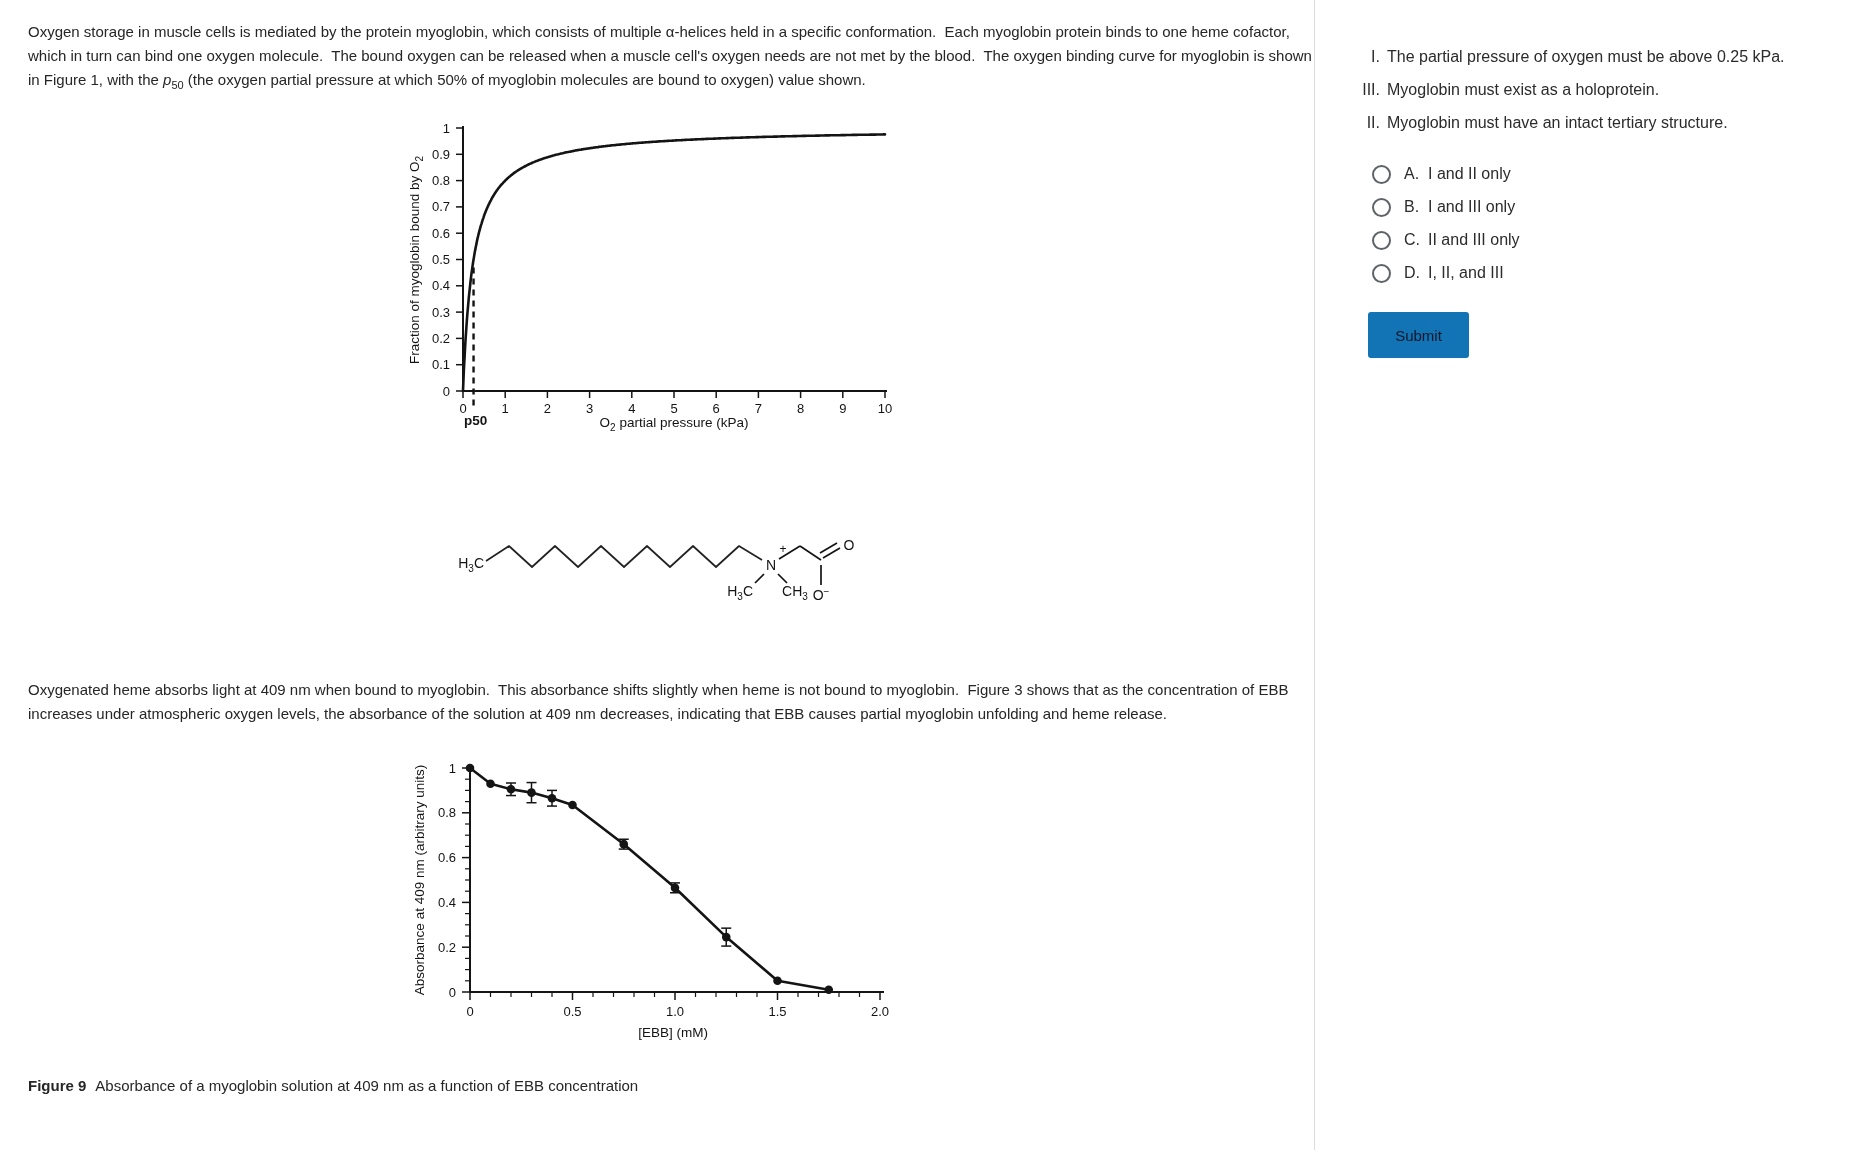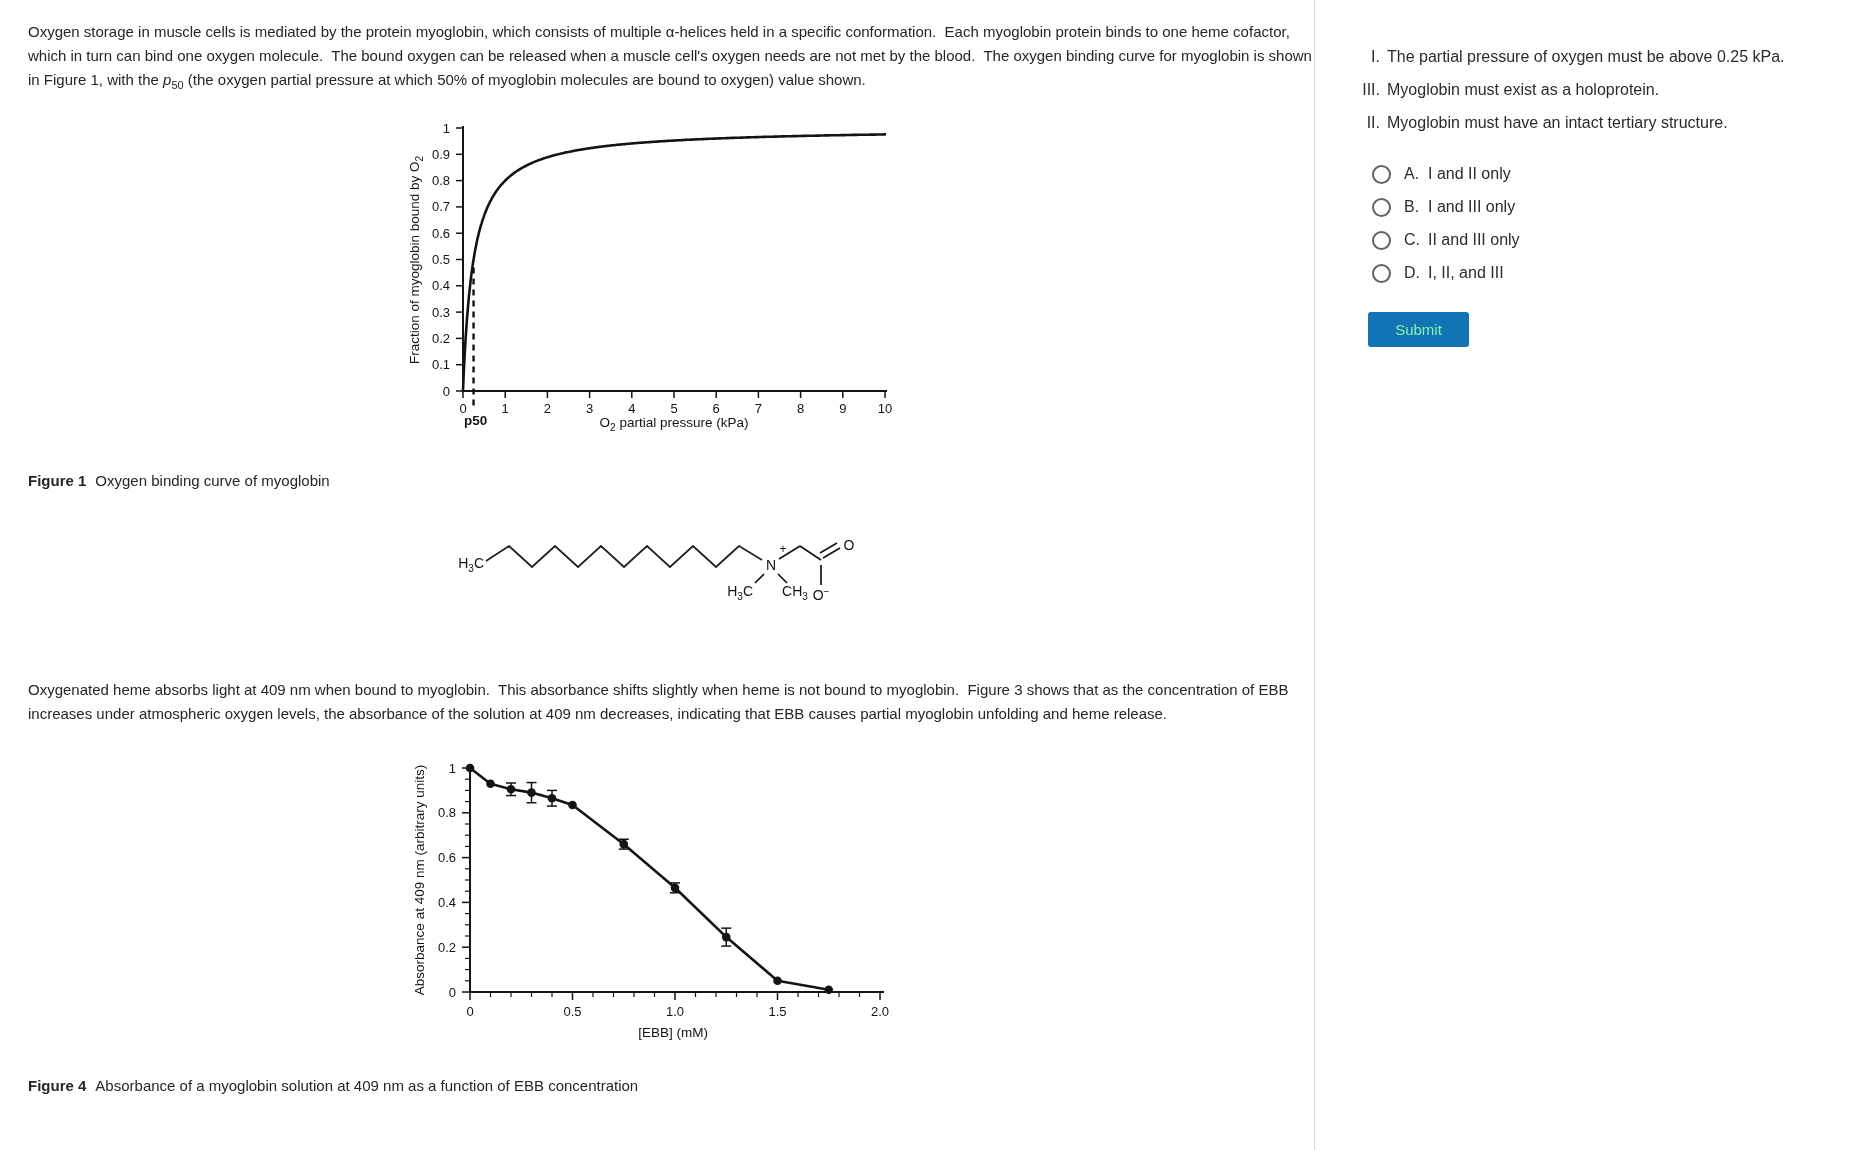--- a/index.html
+++ b/index.html
@@ -15,21 +15,21 @@
   .qpanel{position:absolute;left:1344px;top:0;width:509px;height:1150px;font-size:16px;color:#2b2b2b}
   .stem{position:absolute;top:12px;left:0;margin:0;line-height:22px}
   .stmts{position:absolute;top:46px;left:0}
   .stmt{display:flex;height:22px;margin-bottom:11px;line-height:22px}
   .numeral{width:36px;text-align:right;margin-right:7px}
   .choices{position:absolute;top:163px;left:28px}
   .choice{display:flex;align-items:center;height:22px;margin-bottom:11px;line-height:22px;cursor:pointer}
   .radio{width:19px;height:19px;border:2px solid #5f6368;border-radius:50%;background:#fff;margin-right:13px;flex-shrink:0}
   .letter{min-width:24px}
   .ctext{}
-  .submit{position:absolute;top:312px;left:24px;width:101px;height:35px;background:#1273b5;color:#86efac;border:none;border-radius:3px;font-size:15px;font-family:inherit;cursor:pointer}
+  .submit{position:absolute;top:312px;left:24px;width:101px;height:46px;background:#1273b5;color:#0f172a;border:none;border-radius:3px;font-size:15px;font-family:inherit;cursor:pointer}
 </style>
 </head>
 <body>
 
 <div id="app">
 
   <p class="para" style="top:4px"><span>Oxygen storage in muscle cells is mediated by the protein myoglobin, which consists of multiple α-helices held in a specific conformation.  Each myoglobin protein binds to one heme cofactor, which in turn can bind one oxygen molecule.  The bound oxygen can be released when a muscle cell's oxygen needs are not met by the blood.  The oxygen binding curve for myoglobin is shown in Figure 1, with the </span><i>p</i><sub>50</sub><span> (the oxygen partial pressure at which 50% of myoglobin molecules are bound to oxygen) value shown.</span></p>
 
   <svg id="fig1" style="left:330px;top:92px" width="580" height="352">
       <line x1="133" y1="34" x2="133" y2="300" stroke="#141414" stroke-width="2"></line>
@@ -78,21 +78,20 @@
       <text x="512.8" y="321" text-anchor="middle" font-size="13" fill="#141414" font-family="&quot;Liberation Sans&quot;,&quot;DejaVu Sans&quot;,sans-serif">9</text>
       <line x1="555" y1="300" x2="555" y2="306" stroke="#141414" stroke-width="1.5"></line>
       <text x="555" y="321" text-anchor="middle" font-size="13" fill="#141414" font-family="&quot;Liberation Sans&quot;,&quot;DejaVu Sans&quot;,sans-serif">10</text>
       <path d="M 133 299 L133.8 279.5 L134.7 262.7 L135.5 248.1 L136.4 235.2 L137.2 223.9 L138.1 213.7 L138.9 204.6 L139.8 196.4 L140.6 188.9 L141.4 182.1 L142.3 175.9 L143.1 170.2 L144.0 164.9 L144.8 160.1 L145.7 155.5 L146.5 151.4 L147.3 147.4 L148.2 143.8 L149.0 140.4 L149.9 137.2 L150.7 134.1 L151.6 131.3 L152.4 128.6 L153.3 126.1 L154.1 123.7 L154.9 121.4 L155.8 119.2 L156.6 117.2 L157.5 115.2 L158.3 113.4 L159.2 111.6 L160.0 109.9 L160.9 108.3 L161.7 106.7 L162.5 105.2 L163.4 103.8 L164.2 102.4 L165.1 101.1 L165.9 99.8 L166.8 98.6 L167.6 97.4 L168.4 96.3 L169.3 95.2 L170.1 94.2 L171.0 93.2 L171.8 92.2 L172.7 91.3 L173.5 90.3 L174.4 89.5 L175.2 88.6 L176.0 87.8 L176.9 87.0 L177.7 86.2 L178.6 85.4 L179.4 84.7 L180.3 84.0 L181.1 83.3 L182.0 82.6 L182.8 82.0 L183.6 81.3 L184.5 80.7 L185.3 80.1 L186.2 79.5 L187.0 79.0 L187.9 78.4 L188.7 77.9 L189.5 77.4 L190.4 76.8 L191.2 76.3 L192.1 75.8 L192.9 75.4 L193.8 74.9 L194.6 74.5 L195.5 74.0 L196.3 73.6 L197.1 73.1 L198.0 72.7 L198.8 72.3 L199.7 71.9 L200.5 71.5 L201.4 71.2 L202.2 70.8 L203.1 70.4 L203.9 70.1 L204.7 69.7 L205.6 69.4 L206.4 69.0 L207.3 68.7 L208.1 68.4 L209.0 68.1 L209.8 67.8 L210.6 67.5 L211.5 67.2 L212.3 66.9 L213.2 66.6 L214.0 66.3 L214.9 66.0 L215.7 65.8 L216.6 65.5 L217.4 65.2 L218.2 65.0 L219.1 64.7 L219.9 64.5 L220.8 64.2 L221.6 64.0 L222.5 63.7 L223.3 63.5 L224.2 63.3 L225.0 63.1 L225.8 62.8 L226.7 62.6 L227.5 62.4 L228.4 62.2 L229.2 62.0 L230.1 61.8 L230.9 61.6 L231.7 61.4 L232.6 61.2 L233.4 61.0 L234.3 60.8 L235.1 60.6 L236.0 60.4 L236.8 60.3 L237.7 60.1 L238.5 59.9 L239.3 59.7 L240.2 59.6 L241.0 59.4 L241.9 59.2 L242.7 59.1 L243.6 58.9 L244.4 58.8 L245.3 58.6 L246.1 58.4 L246.9 58.3 L247.8 58.1 L248.6 58.0 L249.5 57.8 L250.3 57.7 L251.2 57.6 L252.0 57.4 L252.8 57.3 L253.7 57.1 L254.5 57.0 L255.4 56.9 L256.2 56.7 L257.1 56.6 L257.9 56.5 L258.8 56.4 L259.6 56.2 L260.4 56.1 L261.3 56.0 L262.1 55.9 L263.0 55.7 L263.8 55.6 L264.7 55.5 L265.5 55.4 L266.4 55.3 L267.2 55.2 L268.0 55.1 L268.9 54.9 L269.7 54.8 L270.6 54.7 L271.4 54.6 L272.3 54.5 L273.1 54.4 L273.9 54.3 L274.8 54.2 L275.6 54.1 L276.5 54.0 L277.3 53.9 L278.2 53.8 L279.0 53.7 L279.9 53.6 L280.7 53.5 L281.5 53.4 L282.4 53.3 L283.2 53.3 L284.1 53.2 L284.9 53.1 L285.8 53.0 L286.6 52.9 L287.5 52.8 L288.3 52.7 L289.1 52.6 L290.0 52.6 L290.8 52.5 L291.7 52.4 L292.5 52.3 L293.4 52.2 L294.2 52.2 L295.0 52.1 L295.9 52.0 L296.7 51.9 L297.6 51.8 L298.4 51.8 L299.3 51.7 L300.1 51.6 L301.0 51.5 L301.8 51.5 L302.6 51.4 L303.5 51.3 L304.3 51.3 L305.2 51.2 L306.0 51.1 L306.9 51.0 L307.7 51.0 L308.6 50.9 L309.4 50.8 L310.2 50.8 L311.1 50.7 L311.9 50.6 L312.8 50.6 L313.6 50.5 L314.5 50.5 L315.3 50.4 L316.1 50.3 L317.0 50.3 L317.8 50.2 L318.7 50.1 L319.5 50.1 L320.4 50.0 L321.2 50.0 L322.1 49.9 L322.9 49.8 L323.7 49.8 L324.6 49.7 L325.4 49.7 L326.3 49.6 L327.1 49.6 L328.0 49.5 L328.8 49.4 L329.7 49.4 L330.5 49.3 L331.3 49.3 L332.2 49.2 L333.0 49.2 L333.9 49.1 L334.7 49.1 L335.6 49.0 L336.4 49.0 L337.2 48.9 L338.1 48.9 L338.9 48.8 L339.8 48.8 L340.6 48.7 L341.5 48.7 L342.3 48.6 L343.2 48.6 L344.0 48.5 L344.8 48.5 L345.7 48.4 L346.5 48.4 L347.4 48.3 L348.2 48.3 L349.1 48.2 L349.9 48.2 L350.8 48.2 L351.6 48.1 L352.4 48.1 L353.3 48.0 L354.1 48.0 L355.0 47.9 L355.8 47.9 L356.7 47.8 L357.5 47.8 L358.3 47.8 L359.2 47.7 L360.0 47.7 L360.9 47.6 L361.7 47.6 L362.6 47.6 L363.4 47.5 L364.3 47.5 L365.1 47.4 L365.9 47.4 L366.8 47.4 L367.6 47.3 L368.5 47.3 L369.3 47.2 L370.2 47.2 L371.0 47.2 L371.9 47.1 L372.7 47.1 L373.5 47.1 L374.4 47.0 L375.2 47.0 L376.1 46.9 L376.9 46.9 L377.8 46.9 L378.6 46.8 L379.4 46.8 L380.3 46.8 L381.1 46.7 L382.0 46.7 L382.8 46.7 L383.7 46.6 L384.5 46.6 L385.4 46.6 L386.2 46.5 L387.0 46.5 L387.9 46.5 L388.7 46.4 L389.6 46.4 L390.4 46.4 L391.3 46.3 L392.1 46.3 L393.0 46.3 L393.8 46.2 L394.6 46.2 L395.5 46.2 L396.3 46.1 L397.2 46.1 L398.0 46.1 L398.9 46.0 L399.7 46.0 L400.5 46.0 L401.4 45.9 L402.2 45.9 L403.1 45.9 L403.9 45.9 L404.8 45.8 L405.6 45.8 L406.5 45.8 L407.3 45.7 L408.1 45.7 L409.0 45.7 L409.8 45.7 L410.7 45.6 L411.5 45.6 L412.4 45.6 L413.2 45.5 L414.1 45.5 L414.9 45.5 L415.7 45.5 L416.6 45.4 L417.4 45.4 L418.3 45.4 L419.1 45.4 L420.0 45.3 L420.8 45.3 L421.6 45.3 L422.5 45.2 L423.3 45.2 L424.2 45.2 L425.0 45.2 L425.9 45.1 L426.7 45.1 L427.6 45.1 L428.4 45.1 L429.2 45.0 L430.1 45.0 L430.9 45.0 L431.8 45.0 L432.6 44.9 L433.5 44.9 L434.3 44.9 L435.2 44.9 L436.0 44.8 L436.8 44.8 L437.7 44.8 L438.5 44.8 L439.4 44.8 L440.2 44.7 L441.1 44.7 L441.9 44.7 L442.7 44.7 L443.6 44.6 L444.4 44.6 L445.3 44.6 L446.1 44.6 L447.0 44.6 L447.8 44.5 L448.7 44.5 L449.5 44.5 L450.3 44.5 L451.2 44.4 L452.0 44.4 L452.9 44.4 L453.7 44.4 L454.6 44.4 L455.4 44.3 L456.3 44.3 L457.1 44.3 L457.9 44.3 L458.8 44.2 L459.6 44.2 L460.5 44.2 L461.3 44.2 L462.2 44.2 L463.0 44.1 L463.8 44.1 L464.7 44.1 L465.5 44.1 L466.4 44.1 L467.2 44.0 L468.1 44.0 L468.9 44.0 L469.8 44.0 L470.6 44.0 L471.4 44.0 L472.3 43.9 L473.1 43.9 L474.0 43.9 L474.8 43.9 L475.7 43.9 L476.5 43.8 L477.4 43.8 L478.2 43.8 L479.0 43.8 L479.9 43.8 L480.7 43.7 L481.6 43.7 L482.4 43.7 L483.3 43.7 L484.1 43.7 L484.9 43.7 L485.8 43.6 L486.6 43.6 L487.5 43.6 L488.3 43.6 L489.2 43.6 L490.0 43.5 L490.9 43.5 L491.7 43.5 L492.5 43.5 L493.4 43.5 L494.2 43.5 L495.1 43.4 L495.9 43.4 L496.8 43.4 L497.6 43.4 L498.5 43.4 L499.3 43.4 L500.1 43.3 L501.0 43.3 L501.8 43.3 L502.7 43.3 L503.5 43.3 L504.4 43.3 L505.2 43.2 L506.0 43.2 L506.9 43.2 L507.7 43.2 L508.6 43.2 L509.4 43.2 L510.3 43.2 L511.1 43.1 L512.0 43.1 L512.8 43.1 L513.6 43.1 L514.5 43.1 L515.3 43.1 L516.2 43.0 L517.0 43.0 L517.9 43.0 L518.7 43.0 L519.6 43.0 L520.4 43.0 L521.2 43.0 L522.1 42.9 L522.9 42.9 L523.8 42.9 L524.6 42.9 L525.5 42.9 L526.3 42.9 L527.1 42.9 L528.0 42.8 L528.8 42.8 L529.7 42.8 L530.5 42.8 L531.4 42.8 L532.2 42.8 L533.1 42.8 L533.9 42.7 L534.7 42.7 L535.6 42.7 L536.4 42.7 L537.3 42.7 L538.1 42.7 L539.0 42.7 L539.8 42.6 L540.7 42.6 L541.5 42.6 L542.3 42.6 L543.2 42.6 L544.0 42.6 L544.9 42.6 L545.7 42.6 L546.6 42.5 L547.4 42.5 L548.2 42.5 L549.1 42.5 L549.9 42.5 L550.8 42.5 L551.6 42.5 L552.5 42.5 L553.3 42.4 L554.2 42.4 L555.0 42.4 L555.0 42.4" fill="none" stroke="#141414" stroke-width="2.6" stroke-linecap="round"></path>
       <line x1="143.55" y1="175.39" x2="143.55" y2="317" stroke="#141414" stroke-width="2.4" stroke-dasharray="6 5"></line>
       <text x="145.55" y="333" text-anchor="middle" font-size="13.5" fill="#141414" font-family="&quot;Liberation Sans&quot;,&quot;DejaVu Sans&quot;,sans-serif" font-weight="bold">p50</text>
       <text x="344" y="335" text-anchor="middle" font-size="13.5" fill="#141414" font-family="&quot;Liberation Sans&quot;,&quot;DejaVu Sans&quot;,sans-serif"><tspan dy="0" font-size="13.5">O</tspan><tspan dy="3.5" font-size="10">2</tspan><tspan dy="-3.5" font-size="13.5"> partial pressure (kPa)</tspan></text>
       <text x="89" y="168" text-anchor="middle" font-size="13.5" fill="#141414" font-family="&quot;Liberation Sans&quot;,&quot;DejaVu Sans&quot;,sans-serif" transform="rotate(-90 89 168)"><tspan dy="0" font-size="13.5">Fraction of myoglobin bound by O</tspan><tspan dy="3.5" font-size="10">2</tspan></text>
     </svg>
 
-  <p class="caption" style="top:454px"><b>Figure 1</b><span class="capbody">Oxygen binding curve of myoglobin</span></p>
 
 
   <svg id="fig2" style="left:430px;top:528px" width="445" height="88">
       <path d="M56 33 L79 18 L102 39 L125 18 L148 39 L171 18 L194 39 L217 18 L240 39 L263 18 L286 39 L309 18 L332 32 " fill="none" stroke="#222" stroke-width="1.7" stroke-linejoin="round"></path>
       <text x="54" y="40" text-anchor="end" font-size="14" fill="#141414" font-family="&quot;Liberation Sans&quot;,&quot;DejaVu Sans&quot;,sans-serif"><tspan dy="0" font-size="14">H</tspan><tspan dy="3.5" font-size="10">3</tspan><tspan dy="-3.5" font-size="14">C</tspan></text>
       <text x="341" y="42" text-anchor="middle" font-size="14" fill="#141414" font-family="&quot;Liberation Sans&quot;,&quot;DejaVu Sans&quot;,sans-serif">N</text>
       <text x="353" y="25" text-anchor="middle" font-size="12" fill="#141414" font-family="&quot;Liberation Sans&quot;,&quot;DejaVu Sans&quot;,sans-serif">+</text>
       <line x1="334" y1="46" x2="325" y2="55" stroke="#141414" stroke-width="1.7"></line>
       <text x="323" y="68" text-anchor="end" font-size="14" fill="#141414" font-family="&quot;Liberation Sans&quot;,&quot;DejaVu Sans&quot;,sans-serif"><tspan dy="0" font-size="14">H</tspan><tspan dy="3.5" font-size="10">3</tspan><tspan dy="-3.5" font-size="14">C</tspan></text>
       <line x1="348" y1="46" x2="357" y2="55" stroke="#141414" stroke-width="1.7"></line>
@@ -192,21 +191,21 @@
       <circle cx="242.5" cy="52.96000000000001" r="4.3" fill="#141414"></circle>
       <circle cx="293.75" cy="92.16" r="4.3" fill="#141414"></circle>
       <circle cx="345" cy="135.83999999999997" r="4.3" fill="#141414"></circle>
       <circle cx="396.25" cy="185.12" r="4.3" fill="#141414"></circle>
       <circle cx="447.5" cy="228.8" r="4.3" fill="#141414"></circle>
       <circle cx="498.75" cy="237.76" r="4.3" fill="#141414"></circle>
       <text x="343" y="285" text-anchor="middle" font-size="13.5" fill="#141414" font-family="&quot;Liberation Sans&quot;,&quot;DejaVu Sans&quot;,sans-serif">[EBB] (mM)</text>
       <text x="94" y="128" text-anchor="middle" font-size="13.5" fill="#141414" font-family="&quot;Liberation Sans&quot;,&quot;DejaVu Sans&quot;,sans-serif" transform="rotate(-90 94 128)">Absorbance at 409 nm (arbitrary units)</text>
     </svg>
 
-  <p class="caption" style="top:1059px"><b>Figure 4</b><span class="capbody">Absorbance of a myoglobin solution at 409 nm as a function of EBB concentration</span></p>
+  <p class="caption" style="top:1059px"><b>Figure 9</b><span class="capbody">Absorbance of a myoglobin solution at 409 nm as a function of EBB concentration</span></p>
 
 
   <div class="divider"></div>
 
   <div class="qpanel">
 
     <div class="stmts">
       <div class="stmt">
         <span class="numeral">I.</span>
         <span>The partial pressure of oxygen must be above 0.25 kPa.</span>

